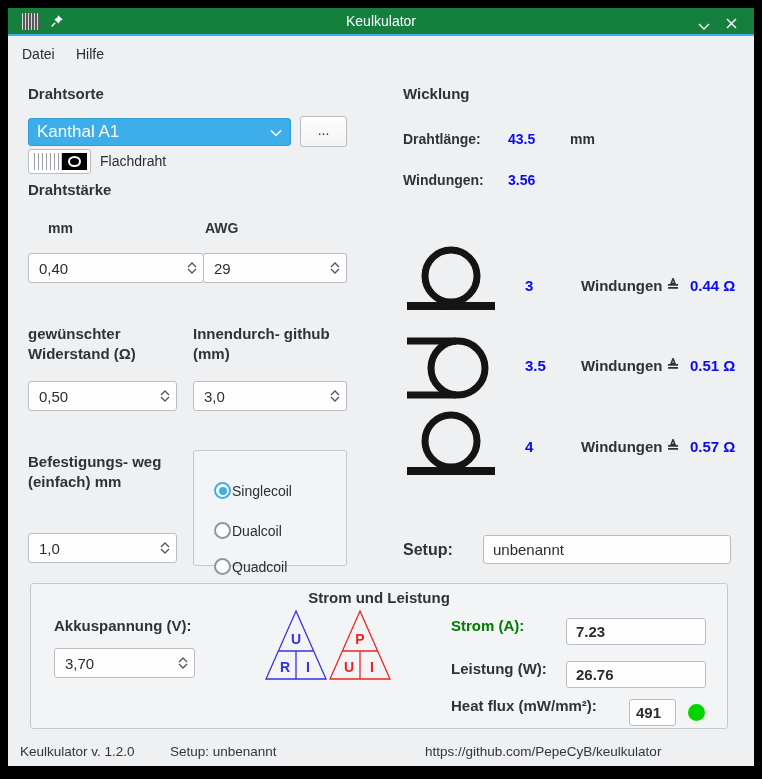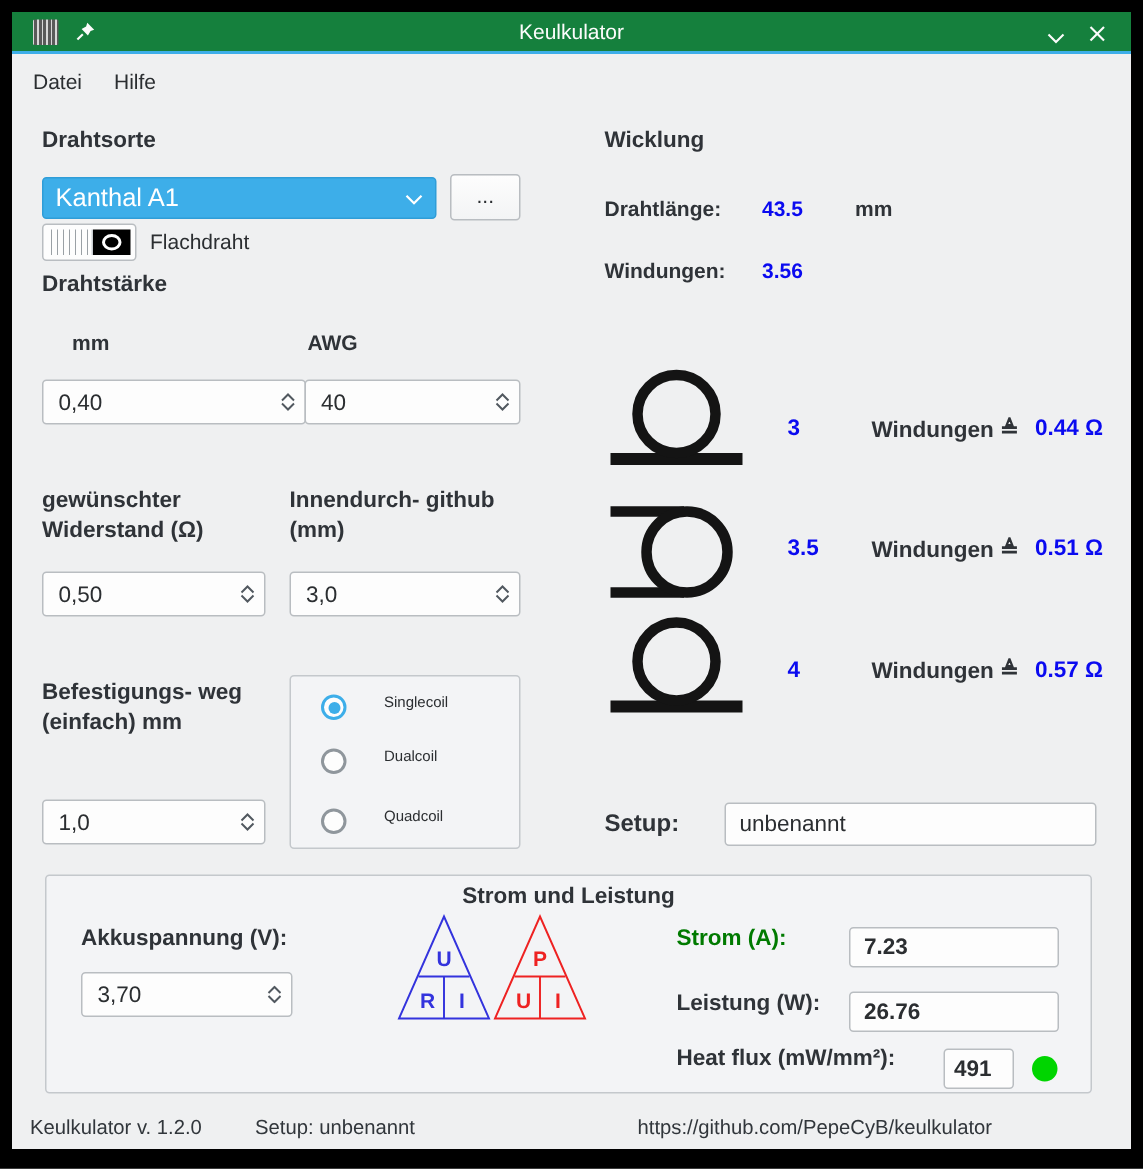--- a/index.html
+++ b/index.html
@@ -40,21 +40,21 @@
   
   .toggle{display:flex;align-items:center;background:#fdfdfd;border:1px solid #b9bdc1;border-radius:3px;
     box-sizing:border-box;padding:2px;}
   .tg-left{width:30px;height:17px;background:repeating-linear-gradient(90deg,#fdfdfd 0 3px,#9aa0a5 3px 4px);
     border-right:1px solid #c9cdd1;}
   .tg-right{width:25px;height:17px;background:#000;display:flex;align-items:center;justify-content:center;}
   .tg-o{width:9px;height:7px;border:2px solid #fff;border-radius:50%;}
   
   .groupbox{background:#f3f4f6;border:1px solid #c4c8cc;border-radius:3px;box-sizing:border-box;}
   
-  .radio-row{display:flex;align-items:flex-start;gap:25px;font-size:10px;color:#2b2e31;}
+  .radio-row{display:flex;align-items:flex-end;gap:1px;font-size:14px;color:#2b2e31;}
   .radio{width:17px;height:17px;border-radius:50%;box-sizing:border-box;border:2px solid #8f969c;
     background:#fdfdfd;position:relative;}
   .radio.checked{border-color:#3daee9;}
   .radio.checked::after{content:"";position:absolute;left:2.5px;top:2.5px;width:8px;height:8px;
     border-radius:50%;background:#3daee9;}
   
   .coil-num{font-size:15px;font-weight:bold;}
   .coil-label{font-size:15px;font-weight:bold;color:#2f3338;}
   .coil-res{font-size:15px;font-weight:bold;}
   
@@ -120,21 +120,21 @@
     <span class="spin-arrows">
       <svg width="10" height="6" viewBox="0 0 10 6">
           <polyline points="1,5 5,1 9,5" fill="none" stroke="#51585f" stroke-width="1.3"></polyline>
         </svg>
       <svg width="10" height="6" viewBox="0 0 10 6">
           <polyline points="1,1 5,5 9,1" fill="none" stroke="#51585f" stroke-width="1.3"></polyline>
         </svg>
     </span>
   </div>
   <div class="abs spin" style="left:195px;top:245px;width:144px;height:30px;">
-    <span class="spin-val">40</span>
+    <span class="spin-val">29</span>
     <span class="spin-arrows">
       <svg width="10" height="6" viewBox="0 0 10 6">
           <polyline points="1,5 5,1 9,5" fill="none" stroke="#51585f" stroke-width="1.3"></polyline>
         </svg>
       <svg width="10" height="6" viewBox="0 0 10 6">
           <polyline points="1,1 5,5 9,1" fill="none" stroke="#51585f" stroke-width="1.3"></polyline>
         </svg>
     </span>
   </div>
 

